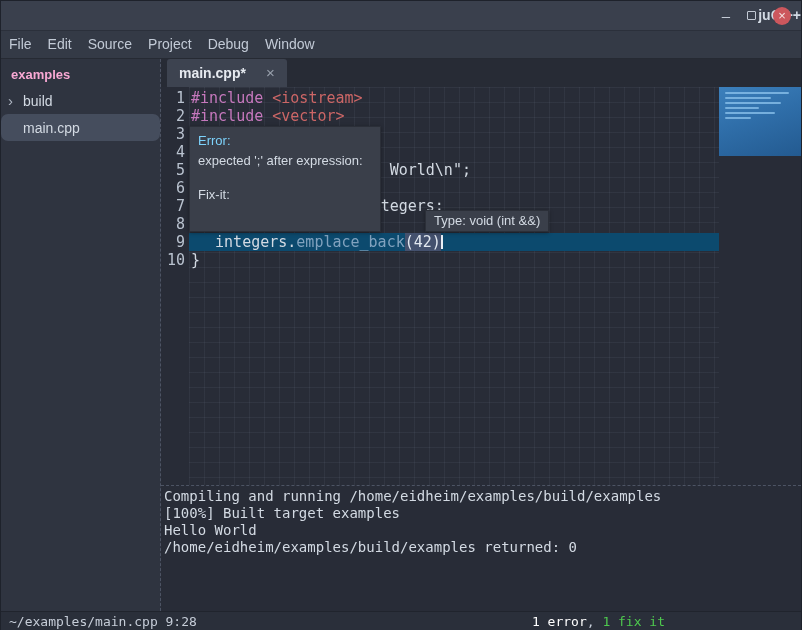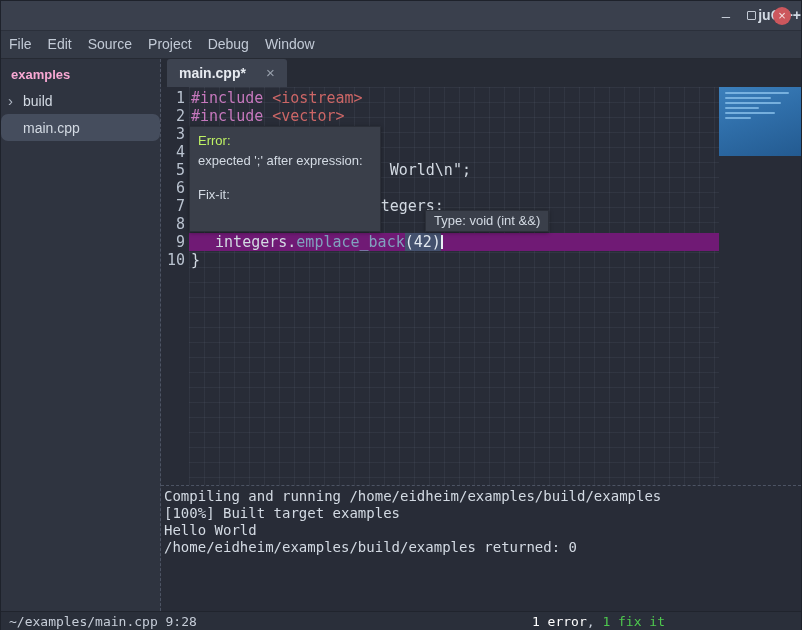--- a/index.html
+++ b/index.html
@@ -45,21 +45,21 @@
   .editor-wrap { position:relative; height:398px; flex:none; background:#282c37; overflow:hidden; }
   .code-area { position:absolute; left:0; top:0; width:558px; height:100%; padding-top:2px; background:#282c37; }
   .code-area::after { content:""; position:absolute; left:28px; right:0; top:0; bottom:0; z-index:0;
     background-image:
       repeating-linear-gradient(to right, rgba(165,180,205,0.07) 0 1px, transparent 1px 15px),
       repeating-linear-gradient(to bottom, rgba(165,180,205,0.07) 0 1px, transparent 1px 15px);
     pointer-events:none; }
   .code-row { position:relative; z-index:1; display:flex; height:18px; }
   .gutter-num { flex:none; width:28px; padding-right:4px; text-align:right; font:15px "DejaVu Sans Mono",monospace; line-height:18px; color:#b9c2cf; }
   pre.code-text { flex:1; margin:0; padding-left:2px; font:15px "DejaVu Sans Mono",monospace; line-height:18px; white-space:pre; color:#d3dae3; }
-  .code-row.current pre.code-text { background:#701a75;padding-left:8px; }
+  .code-row.current pre.code-text { background:#0c4a6e;padding-left:8px; }
   .seg-pre { color:#c678bd; }
   .seg-kw  { color:#c678bd; }
   .seg-inc { color:#cc6666; }
   .seg-fn  { color:#81a2be; }
   .seg-txt { color:#d3dae3; }
   .seg-str { color:#d3dae3; }
   .seg-bracket { color:#e2e8f0; background:#44516e; }
   .cursor { display:inline-block; width:2px; height:14px; background:#eaeef4; vertical-align:-2px; }
 
   
@@ -67,21 +67,21 @@
     background:linear-gradient(160deg,#3c80bc 0%,#2f6ea9 45%,#235a90 100%);
     padding:5px 0 0 6px; }
   .map-stripe { height:2px; margin-bottom:3px; background:#8ec4ee; opacity:0.75; border-radius:1px; }
 
   
   .tooltip { position:absolute; z-index:6; background:#3a3f4a; border:1px solid #2b2f38;
     box-shadow:0 1px 4px rgba(0,0,0,0.35); color:#d3dae3; font-size:13px; }
   .tooltip-error { left:28px; top:39px; width:192px; height:106px; padding:4px 8px; }
   .tt-line { line-height:20px; white-space:nowrap; }
   .tt-blank { height:14px; }
-  .tt-error-title { color:#bef264; }
+  .tt-error-title { color:#7dd3fc; }
   .tooltip-type { left:264px; top:123px; height:22px; line-height:20px; padding:0 8px; white-space:nowrap; }
 
   
   .terminal { height:126px; flex:none; background:#282c37; border-top:1px dashed #4d5464; padding:2px 0 0 3px; }
   .term-line { font:14px "DejaVu Sans Mono",monospace; line-height:17px; white-space:pre; color:#d3dae3; }
 
   
   .statusbar { height:20px; flex:none; background:#2a2f3a; border-top:1px solid #20242d;
     display:flex; align-items:center; justify-content:space-between; padding:0 8px;
     font:13px "DejaVu Sans Mono",monospace; color:#c6cdd8;gap:41px; }

